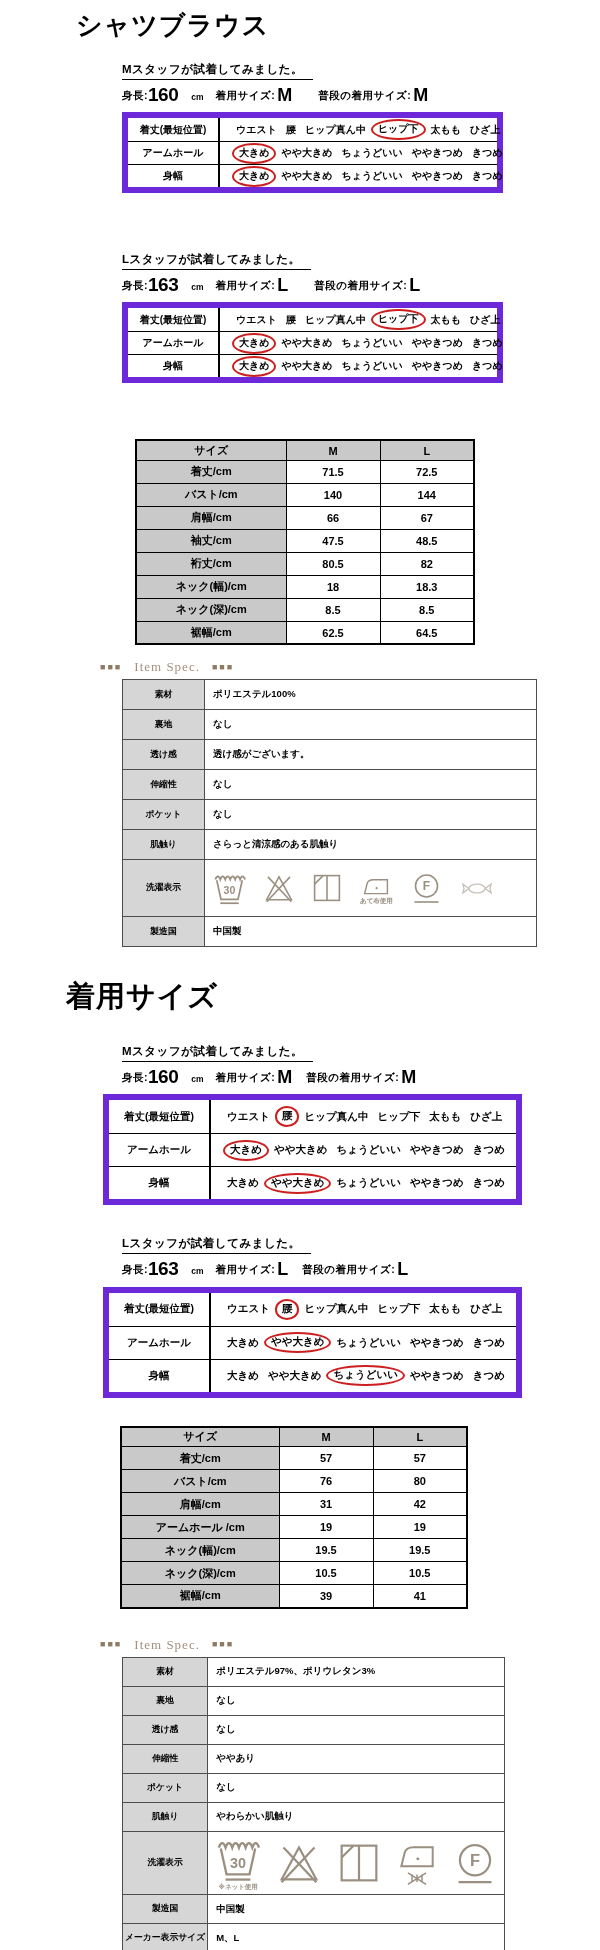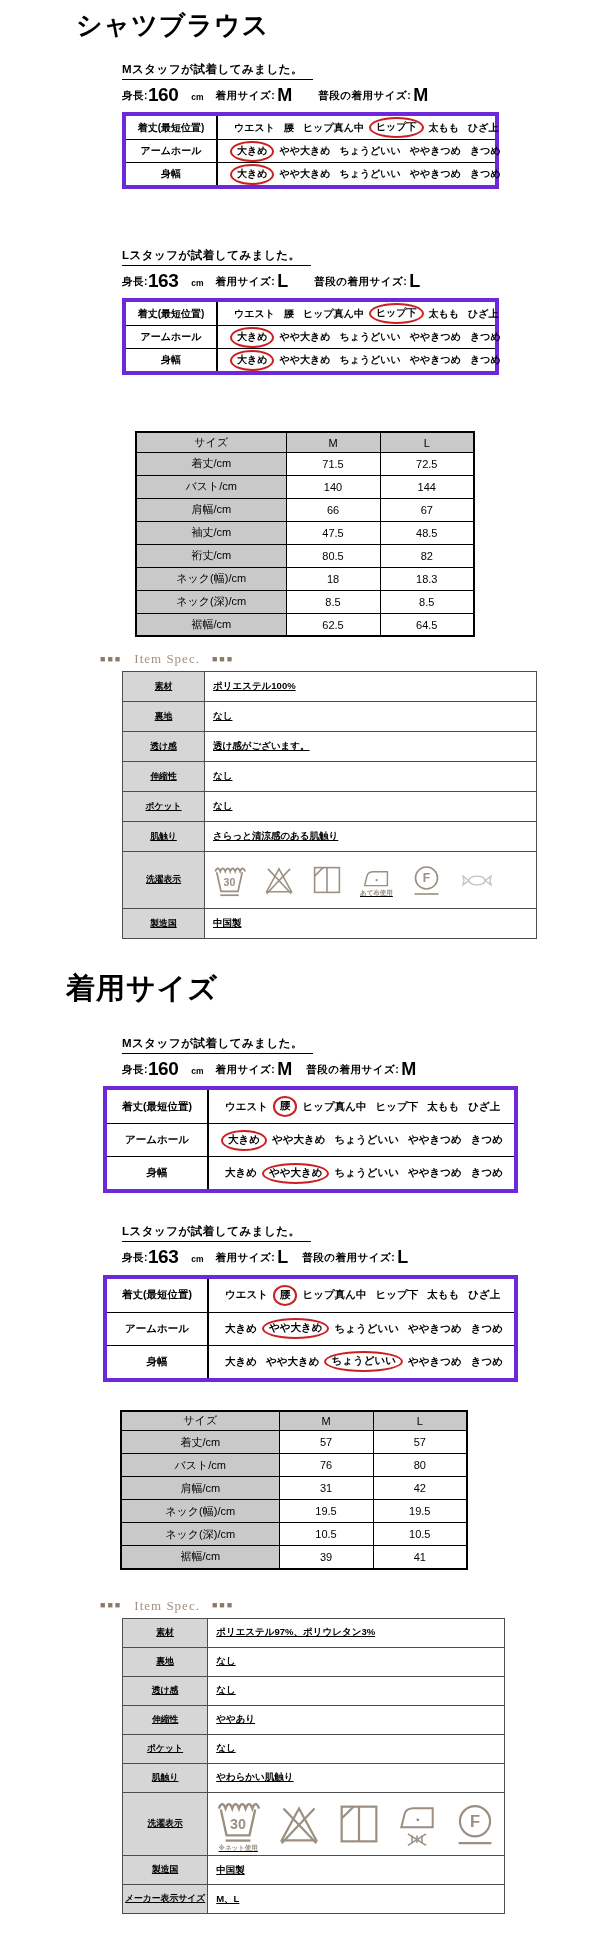--- a/index.html
+++ b/index.html
@@ -26,21 +26,21 @@
     letter-spacing:0.5px;
   }
   .measure { display:flex; align-items:flex-end; font-weight:bold; margin-bottom:9px; }
   .m-label { font-size:10.5px; line-height:1; padding-bottom:3px; letter-spacing:0.5px; }
   .m-big   { font-size:19px; line-height:0.85; letter-spacing:-0.5px; }
   .m-unit  { font-size:8.5px; line-height:1; padding-bottom:2px; margin-left:13px; }
   .m-sizeval { font-size:18px; line-height:0.85; margin-left:2px; }
   .g1 { width:12px; } .g2 { width:26px; }
   .sec--1 .g2 { width:14px; }
 
-  .fit-table { display:inline-block; border:4px solid #6d28d9; background:#fff; }
+  .fit-table { display:inline-block; border:6px solid #6d28d9; background:#fff; }
   .sec--1 .fit-table { margin-left:-19px; }
   .fit-row { display:flex; border-top:1.7px solid #000; }
   .fit-row:first-child { border-top:none; }
   .sec--0 .fit-row { height:23px; }
   .sec--1 .fit-row { height:33px; }
   .fit-label {
     display:flex; align-items:center; justify-content:center; text-align:center;
     font-weight:bold; border-right:2px solid #000;
   }
   .sec--0 .fit-label { width:92px; font-size:10px; }
@@ -53,40 +53,40 @@
     border:2px solid var(--circle-red,#cc1f1f);
     border-radius:50%;
     padding:1px 5px 2px;
     margin:-3px -4px;
   }
 
   .size-table { border-collapse:collapse; border:2.5px solid #000; }
   .sec--0 .size-table { margin-left:135px; }
   .sec--1 .size-table { margin-left:120px; }
   .size-table td {
-    border:1.7px solid #000; font-size:11px; font-weight:normal;
+    border:1.7px solid #000; font-size:11px; font-weight:bold;
     text-align:center; height:23px; background:#fff; padding:0 4px;
   }
   .size-table tr.hdr td { height:20px; }
   .size-table td.lbl, .size-table tr.hdr td { background:var(--table-gray,#c9c9c9); }
   .sec--0 .size-table td.lbl { width:150px; }
   .sec--1 .size-table td.lbl { width:158px; }
   .size-table td.val { width:94px; }
 
   .spec-header { display:flex; align-items:center; margin:14px 0 4px 100px; }
   .sec--1 .spec-header { margin-top:28px; }
   .sq { font-size:9px; letter-spacing:2px; color:var(--spec-header-squares,#8d7a64); line-height:1; }
   .spec-title {
     font-family:"Liberation Serif","DejaVu Serif",serif;
     font-size:13px; color:var(--spec-header-text,#a5907c);
     margin:0 12px; letter-spacing:1px;
   }
 
   .spec-table { border-collapse:collapse; margin-left:122px; table-layout:fixed; }
-  .spec-table td { border:1.3px solid #4d4d4d; font-weight:bold; background:#fff;text-decoration:underline; }
+  .spec-table td { border:1.3px solid #4d4d4d; font-weight:bold; background:#fff; }
   td.sp-lbl {
     background:var(--spec-gray,#d5d5d5); width:82px; text-align:center;
     font-size:8.8px; padding:0 2px; white-space:nowrap;
   }
   .sec--0 td.sp-lbl { height:30px; }
   .sec--1 td.sp-lbl { height:29px; }
   td.sp-val { padding:2px 8px; text-align:left; font-size:9.5px; }
   .sec--0 td.sp-val { width:332px; }
   .sec--1 td.sp-val { width:296px; }
   td.sp-val.care--0 { height:57px; padding:4px 8px; }
@@ -416,20 +416,25 @@
             <td class="lbl">バスト/cm</td>
             <td class="val">76</td>
             <td class="val">80</td>
           </tr>
           <tr>
             <td class="lbl">肩幅/cm</td>
             <td class="val">31</td>
             <td class="val">42</td>
           </tr>
           <tr>
+            <td class="lbl">アームホール /cm</td>
+            <td class="val">19</td>
+            <td class="val">19</td>
+          </tr>
+          <tr>
             <td class="lbl">ネック(幅)/cm</td>
             <td class="val">19.5</td>
             <td class="val">19.5</td>
           </tr>
           <tr>
             <td class="lbl">ネック(深)/cm</td>
             <td class="val">10.5</td>
             <td class="val">10.5</td>
           </tr>
           <tr>

